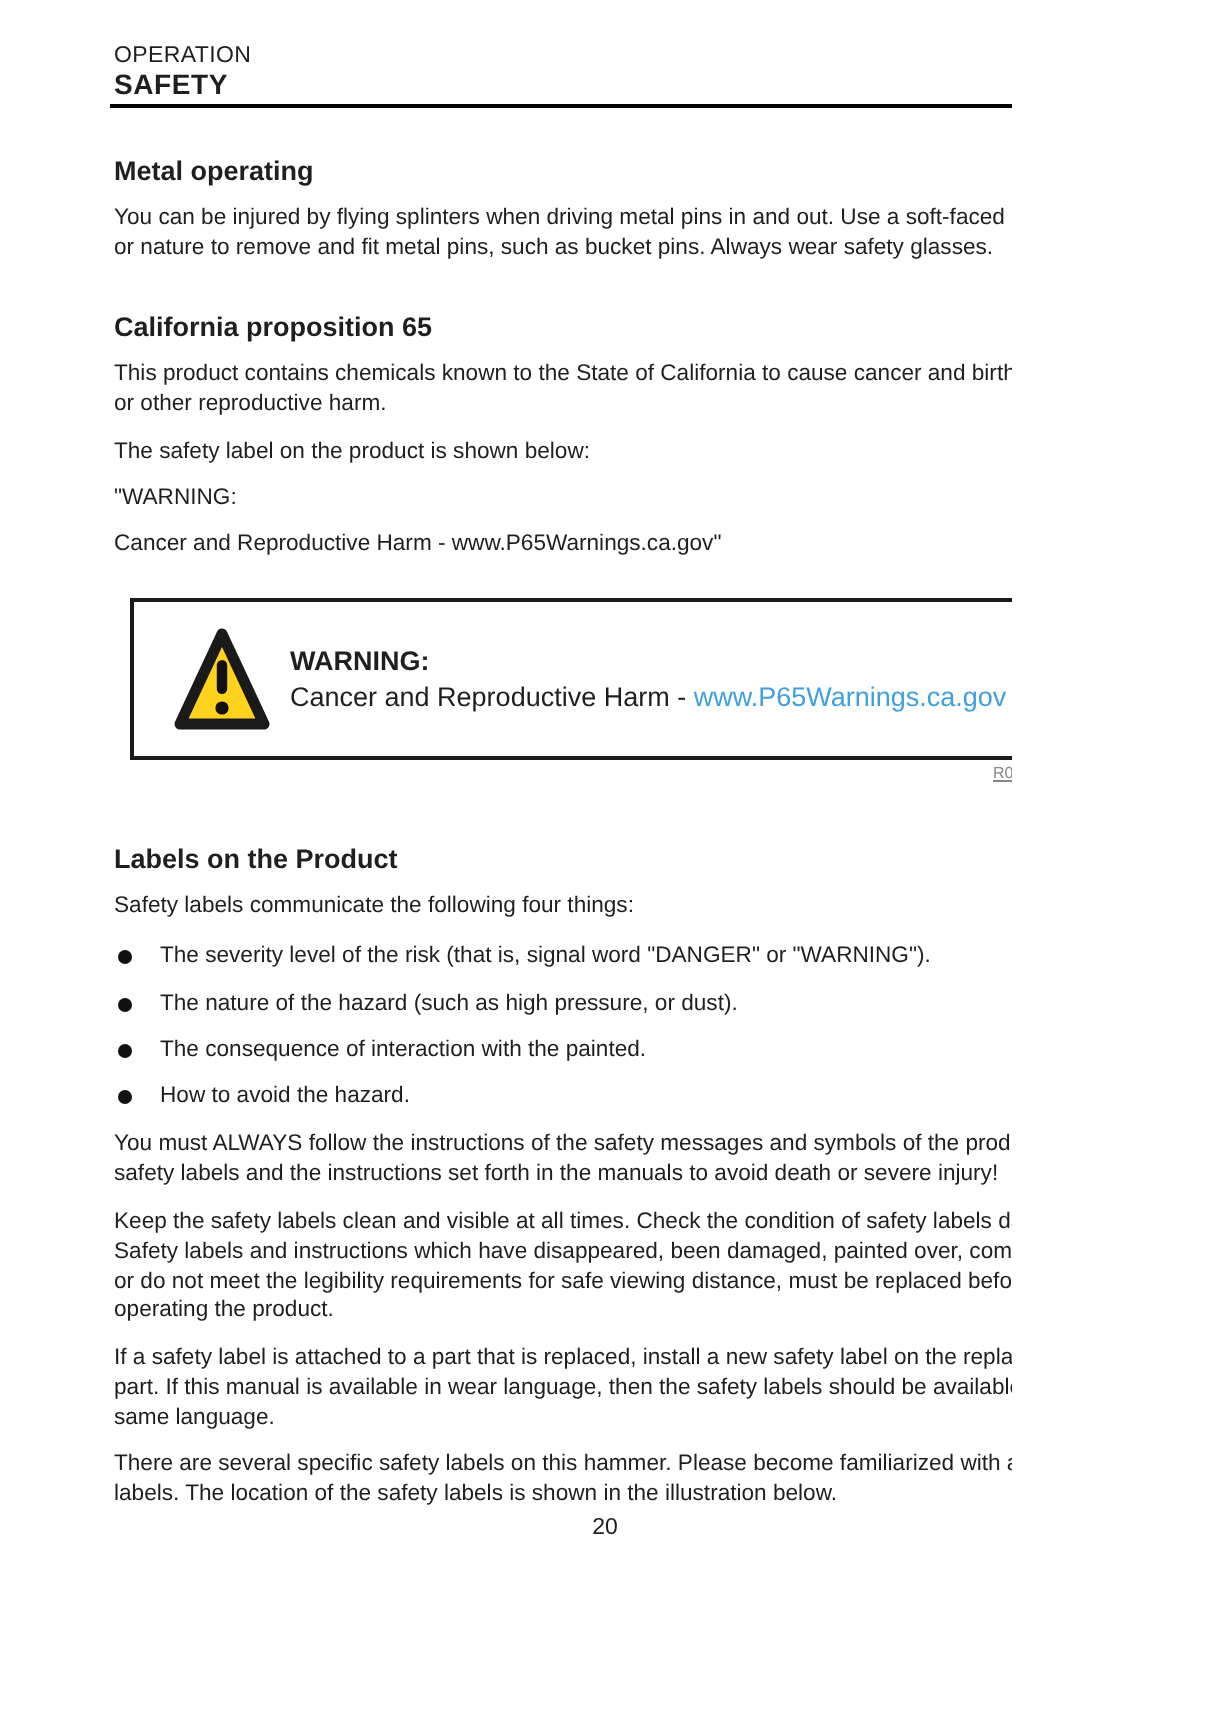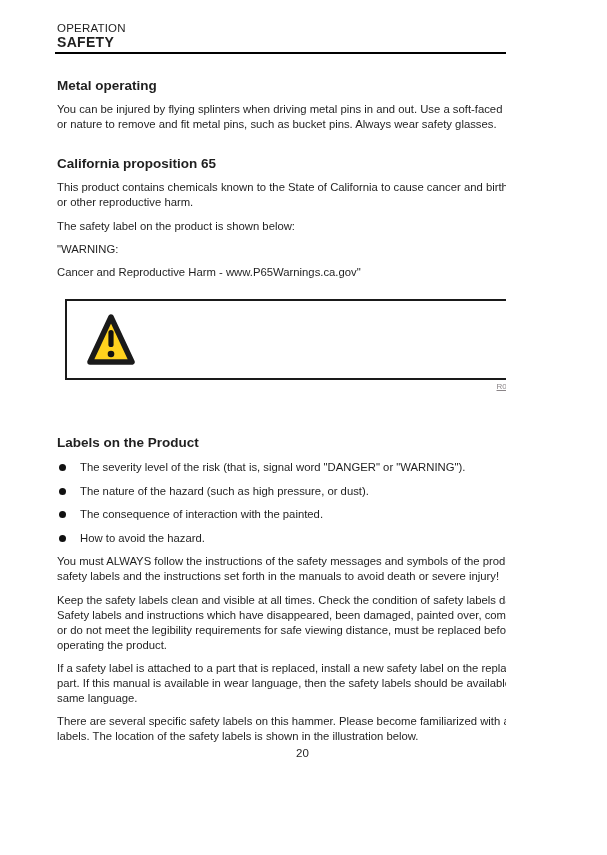--- a/index.html
+++ b/index.html
@@ -25,21 +25,21 @@
   .hdr-title{
     font-size:14px;line-height:15px;font-weight:bold;letter-spacing:.3px;
   }
   .hdr-rule{
     margin:2px 0 0 -2px;border:0;width:495px;height:2px;background:#000;
   }
   h2{
     margin:24px 0 0 0;
     font-size:13.5px;line-height:15px;font-weight:bold;
   }
-  h2.gap-lg{margin-top:44px;}
+  h2.gap-lg{margin-top:31px;}
   p{
     margin:9px 0 0 0;
     font-size:11.3px;line-height:14.9px;
   }
   p.tight{margin-top:8px;}
   .warning-box{
     box-sizing:border-box;
     margin:19px 0 0 8px;
     width:470px;height:81px;
     border:2px solid #1a1a1a;
@@ -101,24 +101,29 @@
     <p>The safety label on the product is shown below:</p>
     <p class="tight">"WARNING:</p>
     <p>Cancer and Reproductive Harm - www.P65Warnings.ca.gov"</p>
 
     <div class="warning-box">
       <svg class="warning-tri" width="48" height="54" viewBox="0 0 48 54" aria-hidden="true">
         <path d="M24 4 L45 49 L3 49 Z" fill="#ffd21e" stroke="#1a1a1a" stroke-width="5.5" stroke-linejoin="round"></path>
         <rect x="21.4" y="17" width="5.2" height="17" rx="2.6" fill="#111"></rect>
         <circle cx="24" cy="41" r="3.3" fill="#111"></circle>
       </svg>
+      <div class="warning-text">
+        <div class="warning-word">WARNING:</div>
+        <div><span>Cancer and Reproductive Harm - </span><a class="p65-link">www.P65Warnings.ca.gov</a></div>
+      </div>
     </div>
     <div class="fig-code">R010608</div>
 
     <h2 class="gap-lg">Labels on the Product</h2>
+    <p>Safety labels communicate the following four things:</p>
 
     <ul class="label-list">
       <li>
         <span class="bullet-dot"></span>
         <span>The severity level of the risk (that is, signal word "DANGER" or "WARNING").</span>
       </li>
       <li>
         <span class="bullet-dot"></span>
         <span>The nature of the hazard (such as high pressure, or dust).</span>
       </li>

